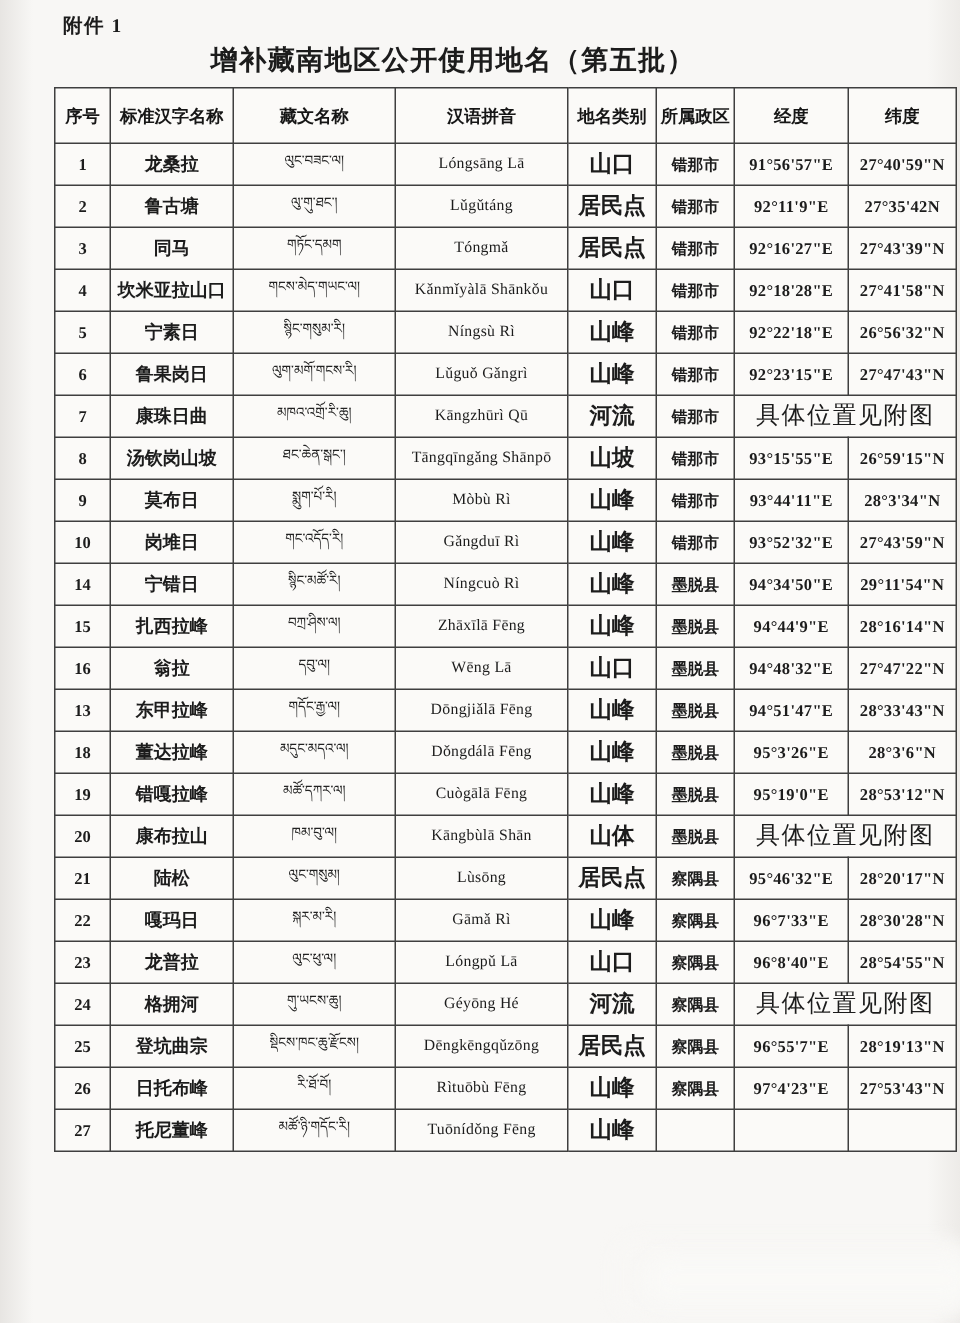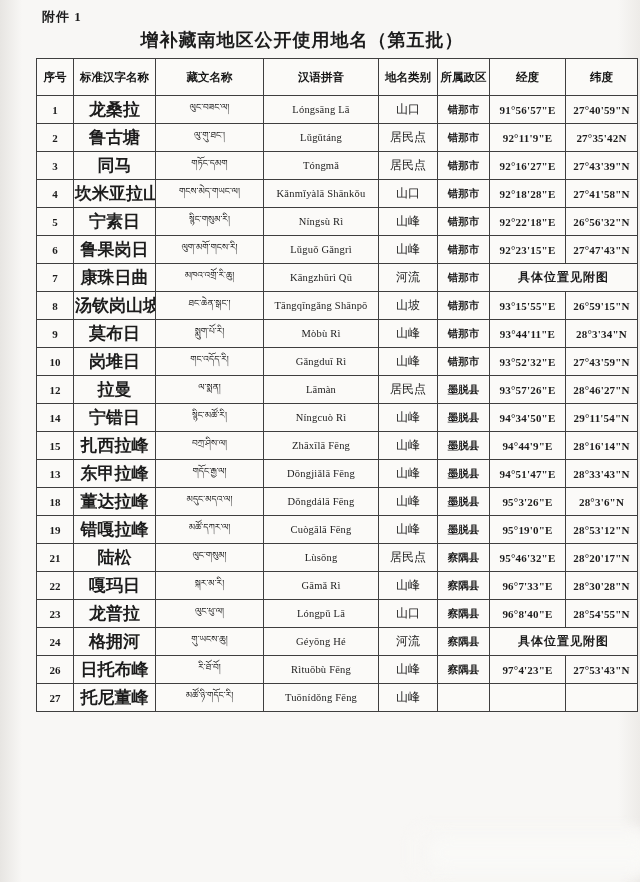--- a/index.html
+++ b/index.html
@@ -27,27 +27,27 @@
   table.places th, table.places td{
     border:1px solid #3f3f3f;
     text-align:center;vertical-align:middle;
     padding:0 1px;overflow:hidden;white-space:nowrap;
   }
   table.places th{
     height:36px;font-size:11.5px;font-weight:bold;color:#161616;
   }
   table.places td{height:27px;}
   .c-no{font-size:11px;font-weight:600;}
-  .c-name{font-size:17px;font-weight:600;}
+  .c-name{font-size:12px;font-weight:600;}
   .c-tib{font-size:9px;font-weight:normal;color:#222;}
   .c-pinyin{font-size:10.5px;font-weight:normal;letter-spacing:0.2px;}
-  .c-cat{font-size:12px;font-weight:400;}
+  .c-cat{font-size:15px;font-weight:700;}
   .c-region{font-size:10.5px;font-weight:600;}
   .c-coord{font-size:11px;font-weight:600;letter-spacing:0.2px;}
-  .c-note{font-size:12px;font-weight:700;letter-spacing:1px;}
+  .c-note{font-size:16px;font-weight:400;letter-spacing:1px;}
   .blur-patch{
     position:absolute;left:408px;top:824px;width:240px;height:56px;
     background:rgba(248,247,245,0.97);
     border-radius:18px;
     filter:blur(5px);
     pointer-events:none;
   }
   .blur-patch2{
     position:absolute;left:430px;top:836px;width:220px;height:34px;
     background:rgba(250,249,247,0.9);
@@ -180,50 +180,50 @@
     <td class="c-no">10</td>
     <td class="c-name">岗堆日</td>
     <td class="c-tib">གང་འདོད་རི།</td>
     <td class="c-pinyin">Gǎngduī Rì</td>
     <td class="c-cat">山峰</td>
     <td class="c-region">错那市</td>
     <td class="c-coord">93°52'32"E</td>
     <td class="c-coord">27°43'59"N</td>
   </tr>
       <tr>
-    <td class="c-no">12</td>
-    <td class="c-name">拉曼</td>
-    <td class="c-tib">ལ་སྨན།</td>
-    <td class="c-pinyin">Lāmàn</td>
-    <td class="c-cat">居民点</td>
-    <td class="c-region">墨脱县</td>
-    <td class="c-coord">93°57'26"E</td>
-    <td class="c-coord">28°46'27"N</td>
-  </tr>
-      <tr>
     <td class="c-no">14</td>
     <td class="c-name">宁错日</td>
     <td class="c-tib">སྙིང་མཚོ་རི།</td>
     <td class="c-pinyin">Níngcuò Rì</td>
     <td class="c-cat">山峰</td>
     <td class="c-region">墨脱县</td>
     <td class="c-coord">94°34'50"E</td>
     <td class="c-coord">29°11'54"N</td>
   </tr>
       <tr>
     <td class="c-no">15</td>
     <td class="c-name">扎西拉峰</td>
     <td class="c-tib">བཀྲ་ཤིས་ལ།</td>
     <td class="c-pinyin">Zhāxīlā Fēng</td>
     <td class="c-cat">山峰</td>
     <td class="c-region">墨脱县</td>
     <td class="c-coord">94°44'9"E</td>
     <td class="c-coord">28°16'14"N</td>
   </tr>
       <tr>
+    <td class="c-no">16</td>
+    <td class="c-name">翁拉</td>
+    <td class="c-tib">དབུ་ལ།</td>
+    <td class="c-pinyin">Wēng Lā</td>
+    <td class="c-cat">山口</td>
+    <td class="c-region">墨脱县</td>
+    <td class="c-coord">94°48'32"E</td>
+    <td class="c-coord">27°47'22"N</td>
+  </tr>
+      <tr>
     <td class="c-no">13</td>
     <td class="c-name">东甲拉峰</td>
     <td class="c-tib">གདོང་རྒྱ་ལ།</td>
     <td class="c-pinyin">Dōngjiǎlā Fēng</td>
     <td class="c-cat">山峰</td>
     <td class="c-region">墨脱县</td>
     <td class="c-coord">94°51'47"E</td>
     <td class="c-coord">28°33'43"N</td>
   </tr>
       <tr>
@@ -238,20 +238,30 @@
   </tr>
       <tr>
     <td class="c-no">19</td>
     <td class="c-name">错嘎拉峰</td>
     <td class="c-tib">མཚོ་དཀར་ལ།</td>
     <td class="c-pinyin">Cuògālā Fēng</td>
     <td class="c-cat">山峰</td>
     <td class="c-region">墨脱县</td>
     <td class="c-coord">95°19'0"E</td>
     <td class="c-coord">28°53'12"N</td>
+  </tr>
+      <tr>
+    <td class="c-no">20</td>
+    <td class="c-name">康布拉山</td>
+    <td class="c-tib">ཁམ་བུ་ལ།</td>
+    <td class="c-pinyin">Kāngbùlā Shān</td>
+    <td class="c-cat">山体</td>
+    <td class="c-region">墨脱县</td>
+    <td class="c-note" colspan="2">具体位置见附图</td>
+
   </tr>
       <tr>
     <td class="c-no">21</td>
     <td class="c-name">陆松</td>
     <td class="c-tib">ལུང་གསུམ།</td>
     <td class="c-pinyin">Lùsōng</td>
     <td class="c-cat">居民点</td>
     <td class="c-region">察隅县</td>
     <td class="c-coord">95°46'32"E</td>
     <td class="c-coord">28°20'17"N</td>
@@ -280,20 +290,30 @@
     <td class="c-no">24</td>
     <td class="c-name">格拥河</td>
     <td class="c-tib">གུ་ཡངས་ཆུ།</td>
     <td class="c-pinyin">Géyōng Hé</td>
     <td class="c-cat">河流</td>
     <td class="c-region">察隅县</td>
     <td class="c-note" colspan="2">具体位置见附图</td>
 
   </tr>
       <tr>
+    <td class="c-no">25</td>
+    <td class="c-name">登坑曲宗</td>
+    <td class="c-tib">སྡིངས་ཁང་ཆུ་རྫོངས།</td>
+    <td class="c-pinyin">Dēngkēngqǔzōng</td>
+    <td class="c-cat">居民点</td>
+    <td class="c-region">察隅县</td>
+    <td class="c-coord">96°55'7"E</td>
+    <td class="c-coord">28°19'13"N</td>
+  </tr>
+      <tr>
     <td class="c-no">26</td>
     <td class="c-name">日托布峰</td>
     <td class="c-tib">རི་ཐོ་བོ།</td>
     <td class="c-pinyin">Rìtuōbù Fēng</td>
     <td class="c-cat">山峰</td>
     <td class="c-region">察隅县</td>
     <td class="c-coord">97°4'23"E</td>
     <td class="c-coord">27°53'43"N</td>
   </tr>
       <tr>

